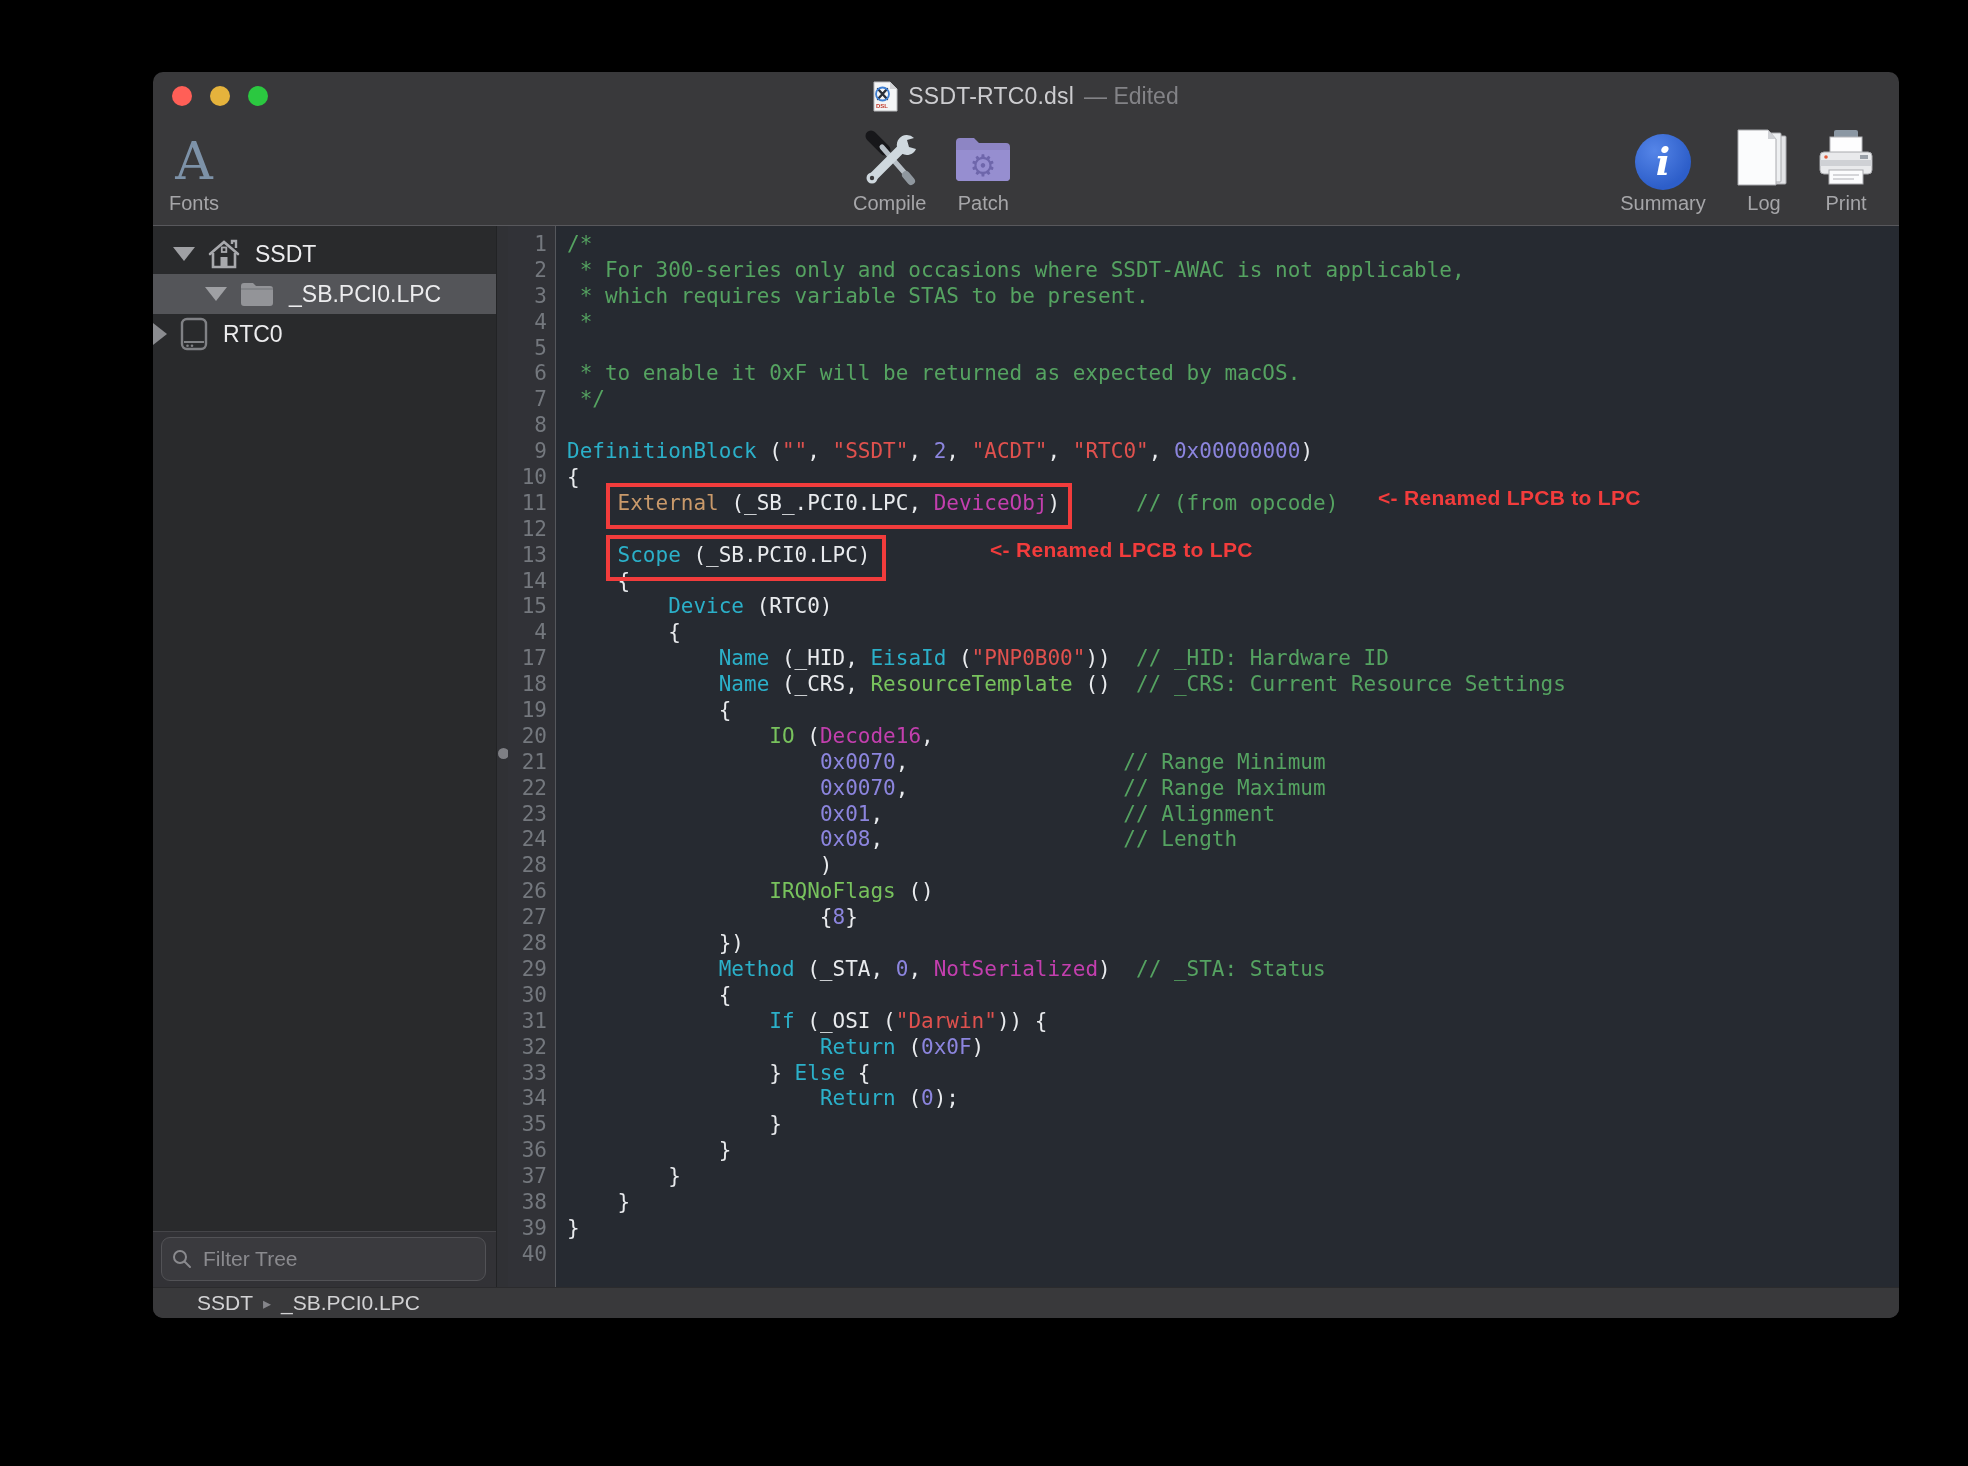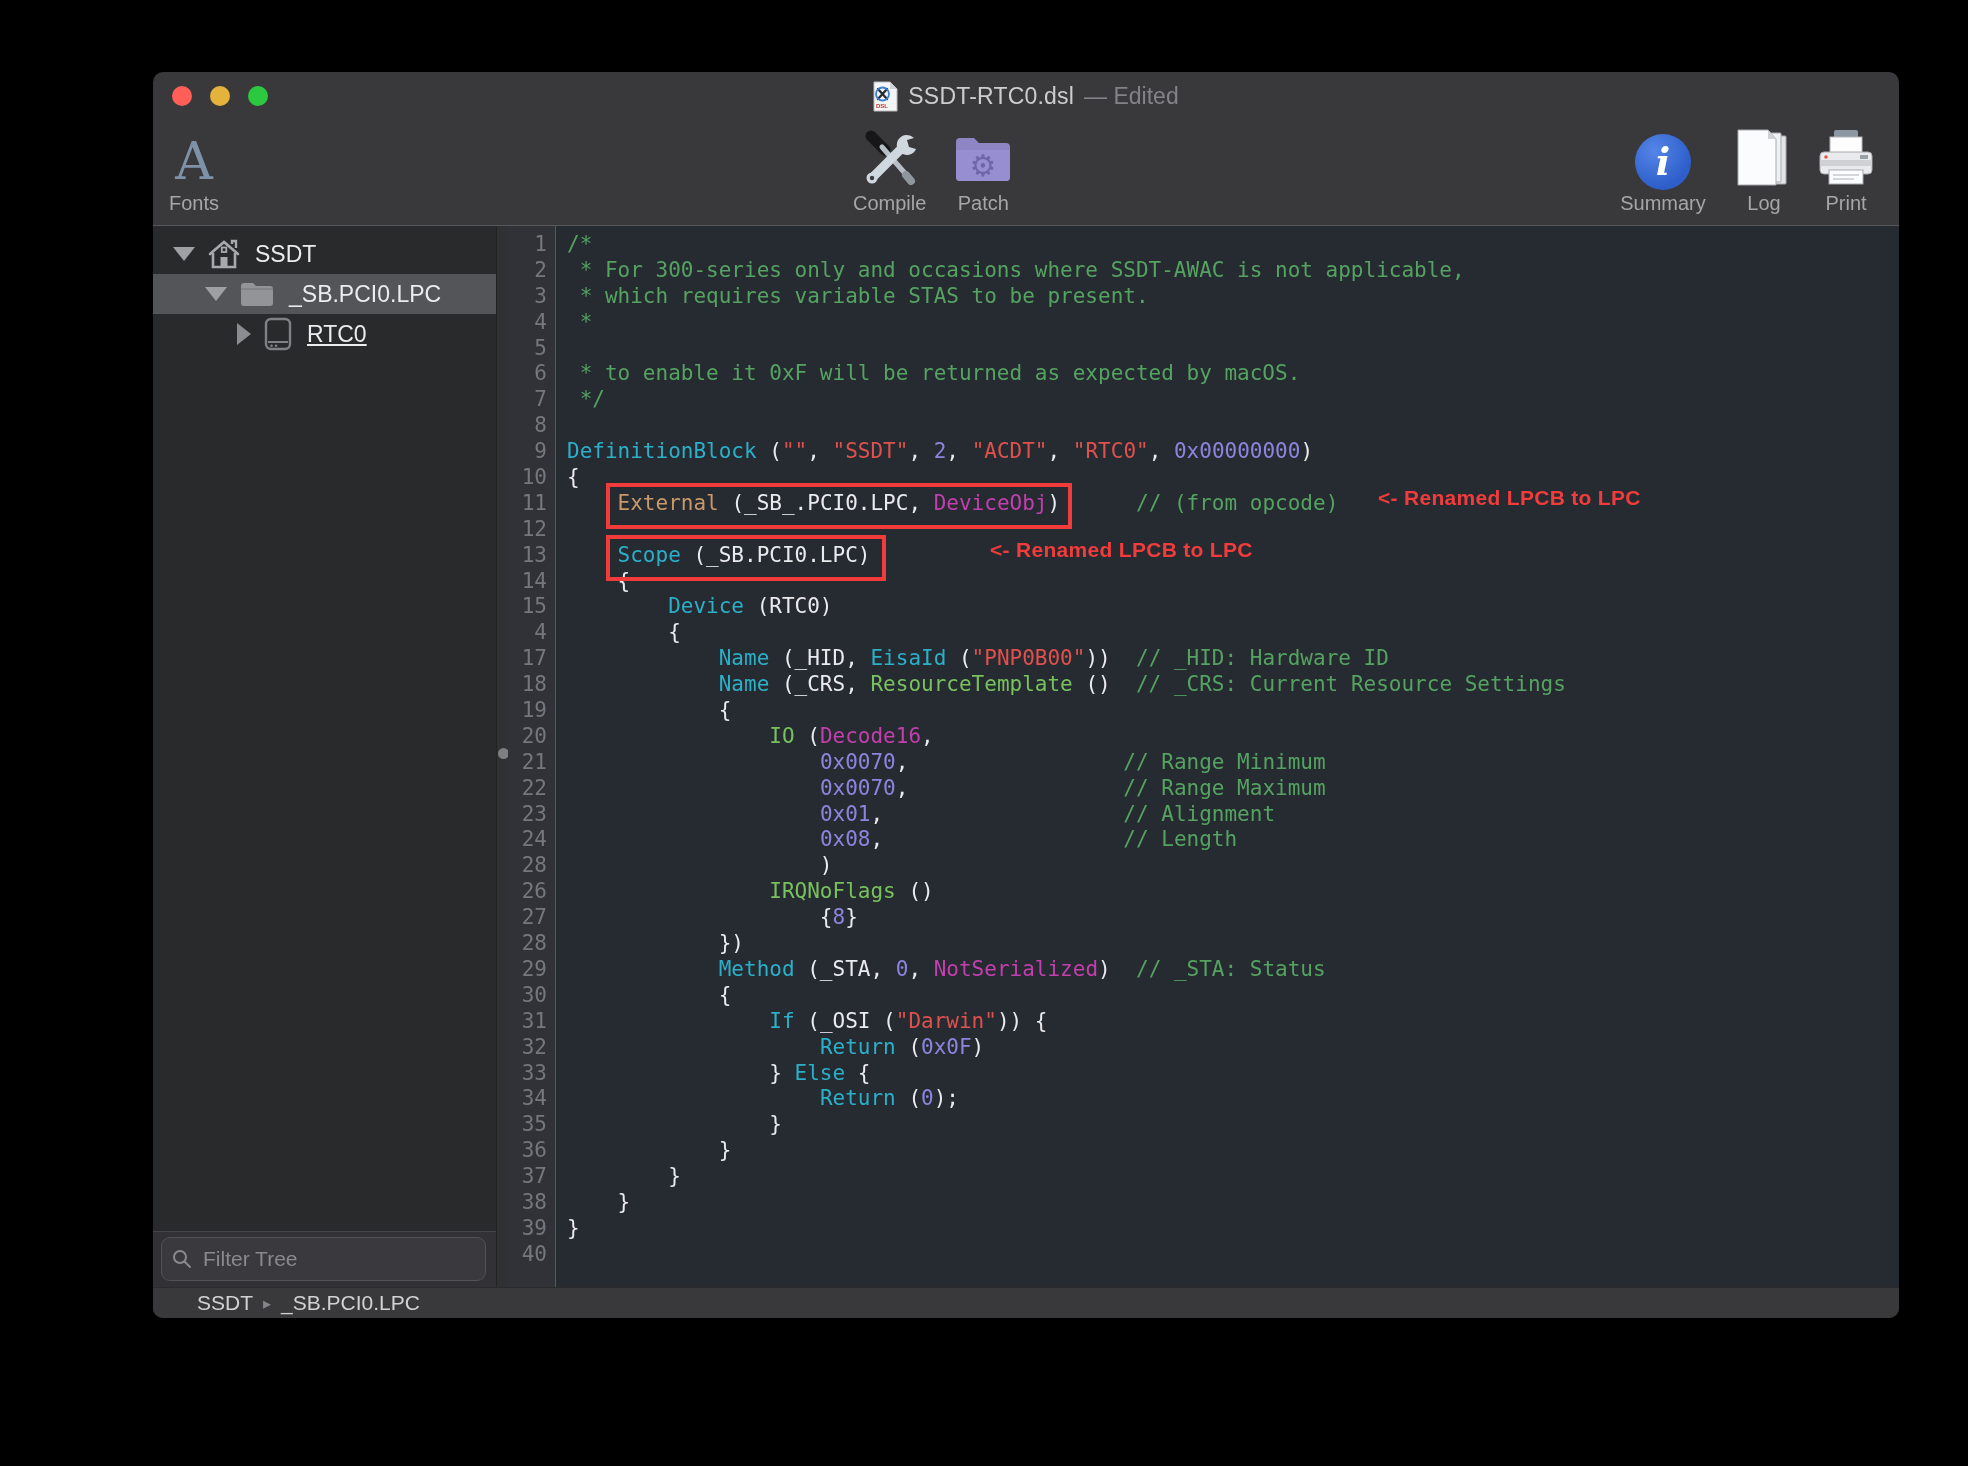--- a/index.html
+++ b/index.html
@@ -198,21 +198,21 @@
           <div class="tree-row selected" style="padding-left: 52px;">
             <span class="disc down"></span>
             <span class="tree-ic">
               <svg width="36" height="28" viewBox="0 0 36 28">
                 <path d="M2 6 q0 -3 3 -3 h9 l3 3 h14 q3 0 3 3 v14 q0 3 -3 3 h-26 q-3 0 -3 -3 z" fill="#939498"></path>
                 <path d="M2 9 h32" stroke="#7c7d81" stroke-width="1.4"></path>
               </svg>
             </span>
             <span>_SB.PCI0.LPC</span>
           </div>
-          <div class="tree-row" style="padding-left: 84px; text-decoration: underline;">
+          <div class="tree-row" style="">
             <span class="disc right"></span>
             <span class="tree-ic">
               <svg width="30" height="34" viewBox="0 0 30 34">
                 <rect x="3" y="2" width="24" height="30" rx="5" fill="none" stroke="#808185" stroke-width="2.4"></rect>
                 <line x1="5" y1="25" x2="25" y2="25" stroke="#808185" stroke-width="2"></line>
                 <circle cx="8.5" cy="28.8" r="1.3" fill="#808185"></circle>
                 <circle cx="13" cy="28.8" r="1.3" fill="#808185"></circle>
               </svg>
             </span>
             <span>RTC0</span>

